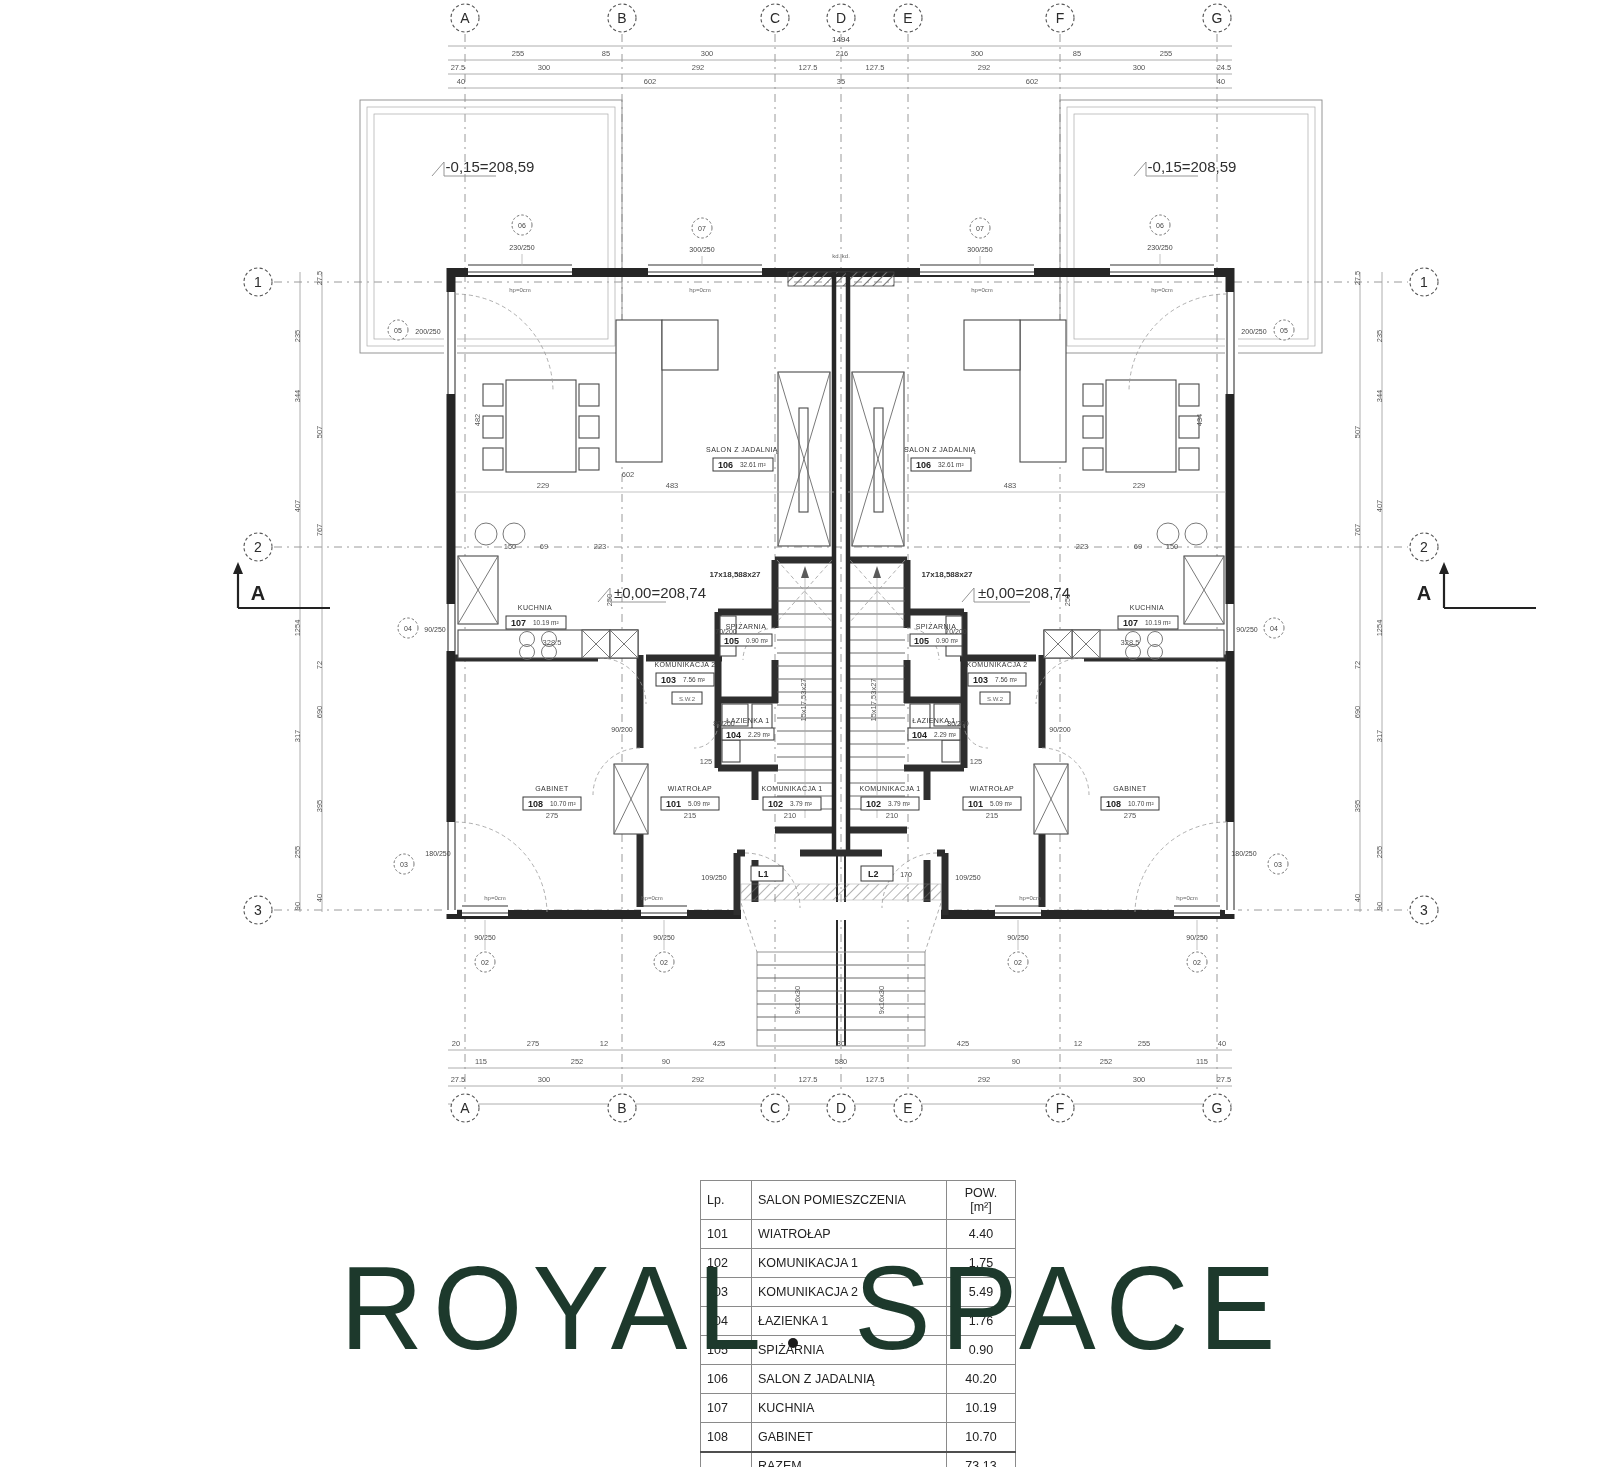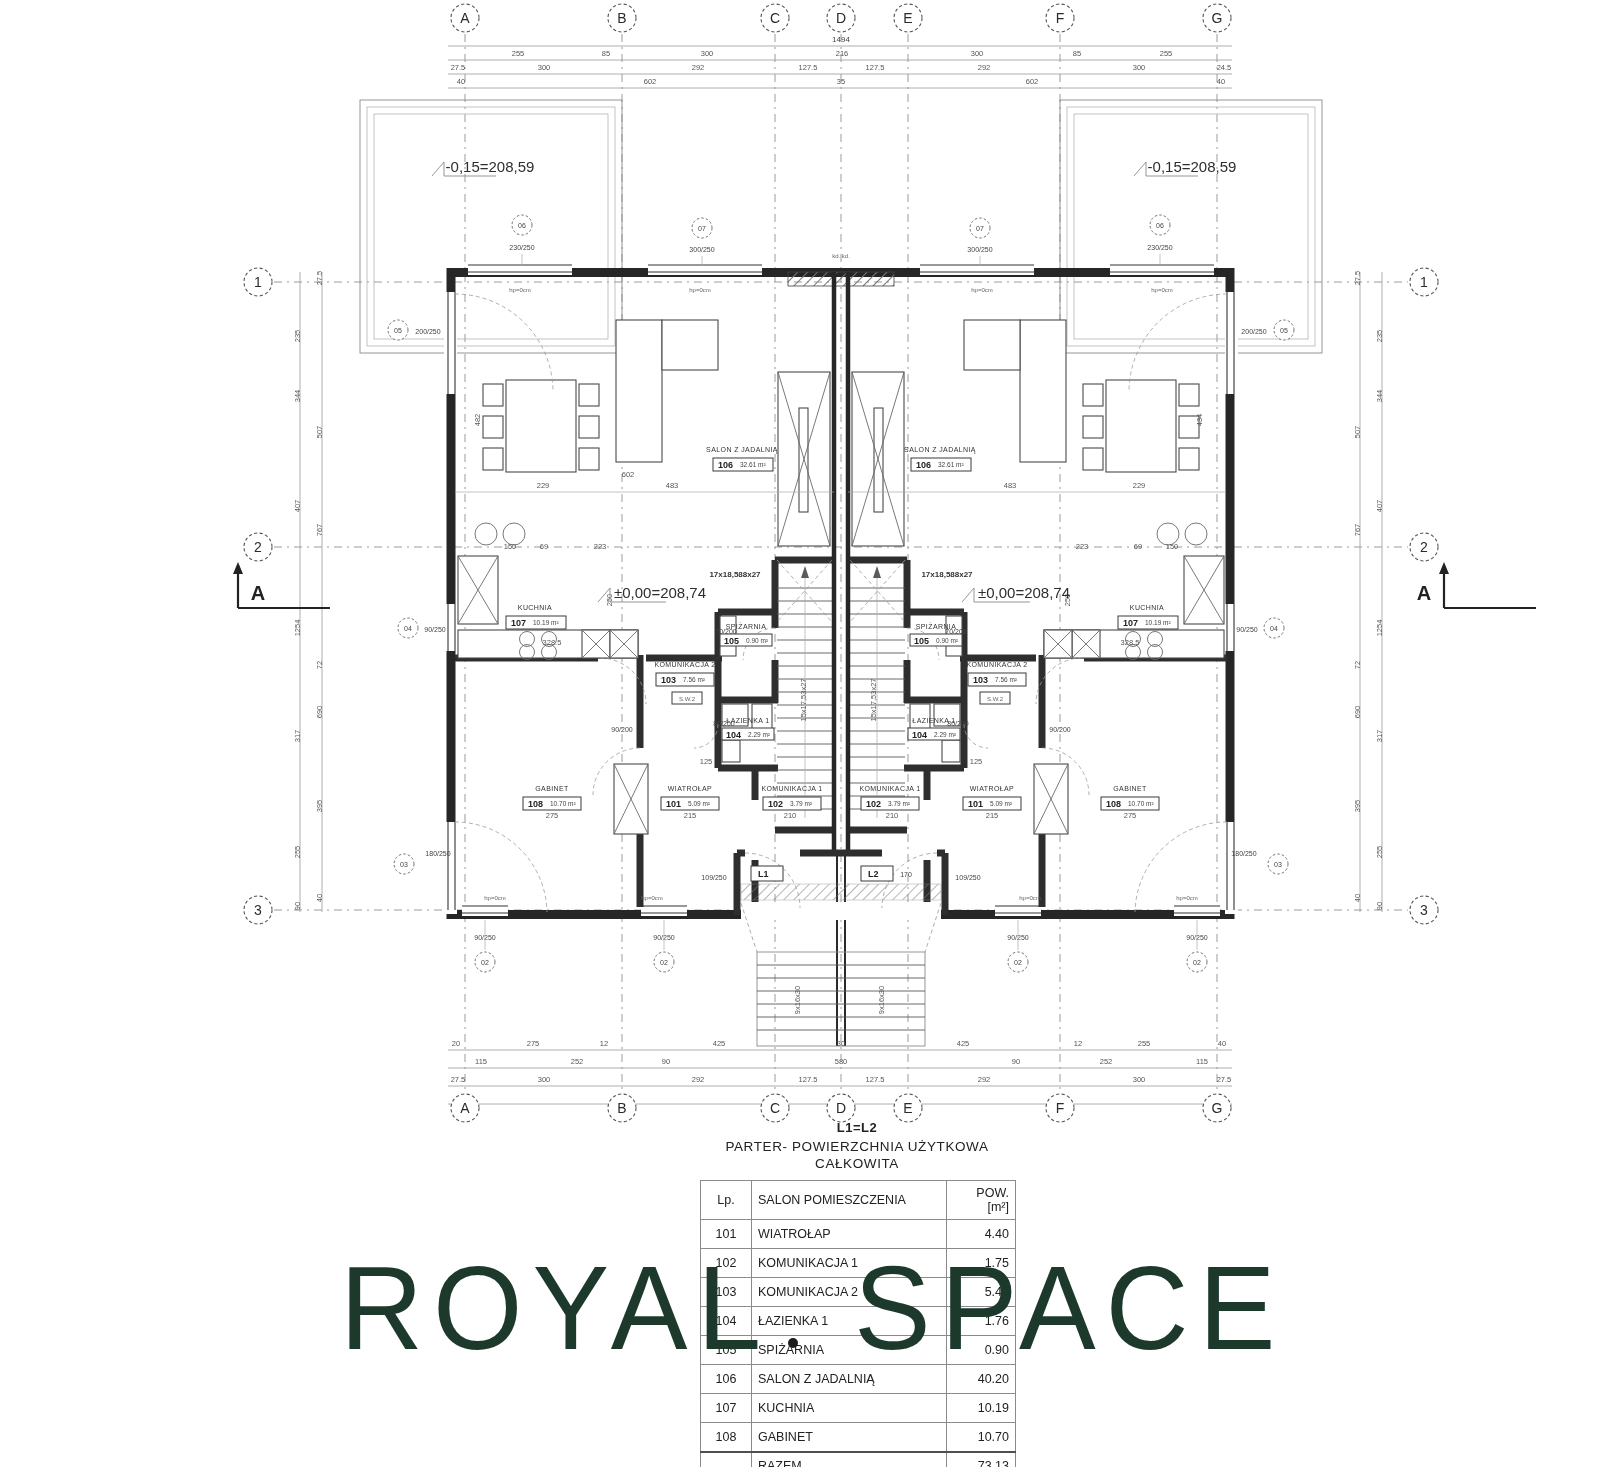--- a/index.html
+++ b/index.html
@@ -37,22 +37,22 @@
   .sec{font-size:20px;font-weight:bold;fill:#222;text-anchor:middle}
   
   .sched-titles{position:absolute;left:657px;top:1120px;width:400px;text-align:center;color:#222}
   .sched-sub{font-size:13px;font-weight:bold;letter-spacing:.5px}
   .sched-t1{font-size:13.5px;margin-top:4px;letter-spacing:.6px}
   .sched-t2{font-size:13.5px;margin-top:2px;letter-spacing:.6px}
   table.sched{position:absolute;left:700px;top:1180px;width:316px;border-collapse:collapse;
               border:1.8px solid #4f4f4f;font-size:12.5px;color:#222;background:#fff}
   table.sched td{border:0.9px solid #8a8a8a;padding:0 6px;height:28px}
   table.sched tr.hd td{height:38px;font-size:12.5px}
-  table.sched td.lp{width:38px;text-align:center}
-  table.sched td.pw{width:56px;text-align:right}
+  table.sched td.lp{width:38px;text-align:left}
+  table.sched td.pw{width:56px;text-align:center}
   table.sched tr.tot td{border-top:2px solid #4f4f4f;height:25px}
   
   .logo{position:absolute;left:340px;top:1248px;color:#1d392c;font-size:115px;
         font-family:"Liberation Sans", sans-serif;font-weight:normal;letter-spacing:10px;
         word-spacing:45px;white-space:nowrap;z-index:5;line-height:1;
         transform:scaleY(1.04);transform-origin:left top;}
   .logo-dot{position:absolute;left:788px;top:1338px;width:10px;height:10px;border-radius:50%;
             background:#1c1c1c;z-index:6;}
 </style>
 </head>
@@ -587,25 +587,20 @@
     <line x1="238" y1="608" x2="238" y2="570" stroke="#222" stroke-width="2.2"></line>
     <polygon points="238,562 233,574 243,574" fill="#222"></polygon>
     <text class="sec" x="258" y="600">A</text>
     <line x1="1444" y1="608" x2="1536" y2="608" stroke="#222" stroke-width="2.2"></line>
     <line x1="1444" y1="608" x2="1444" y2="570" stroke="#222" stroke-width="2.2"></line>
     <polygon points="1444,562 1439,574 1449,574" fill="#222"></polygon>
     <text class="sec" x="1424" y="600">A</text>
   </g>
 </svg>
 
-  <div class="sched-titles">
-    <div class="sched-sub">L1=L2</div>
-    <div class="sched-t1">PARTER- POWIERZCHNIA UŻYTKOWA</div>
-    <div class="sched-t2">CAŁKOWITA</div>
-  </div>
 
   <table class="sched">
     <tbody>
       <tr class="hd">
         <td class="lp">Lp.</td>
         <td>SALON POMIESZCZENIA</td>
         <td class="pw"><span>POW.</span><br><span>[m²]</span></td>
       </tr>
       <tr>
         <td class="lp">101</td>

